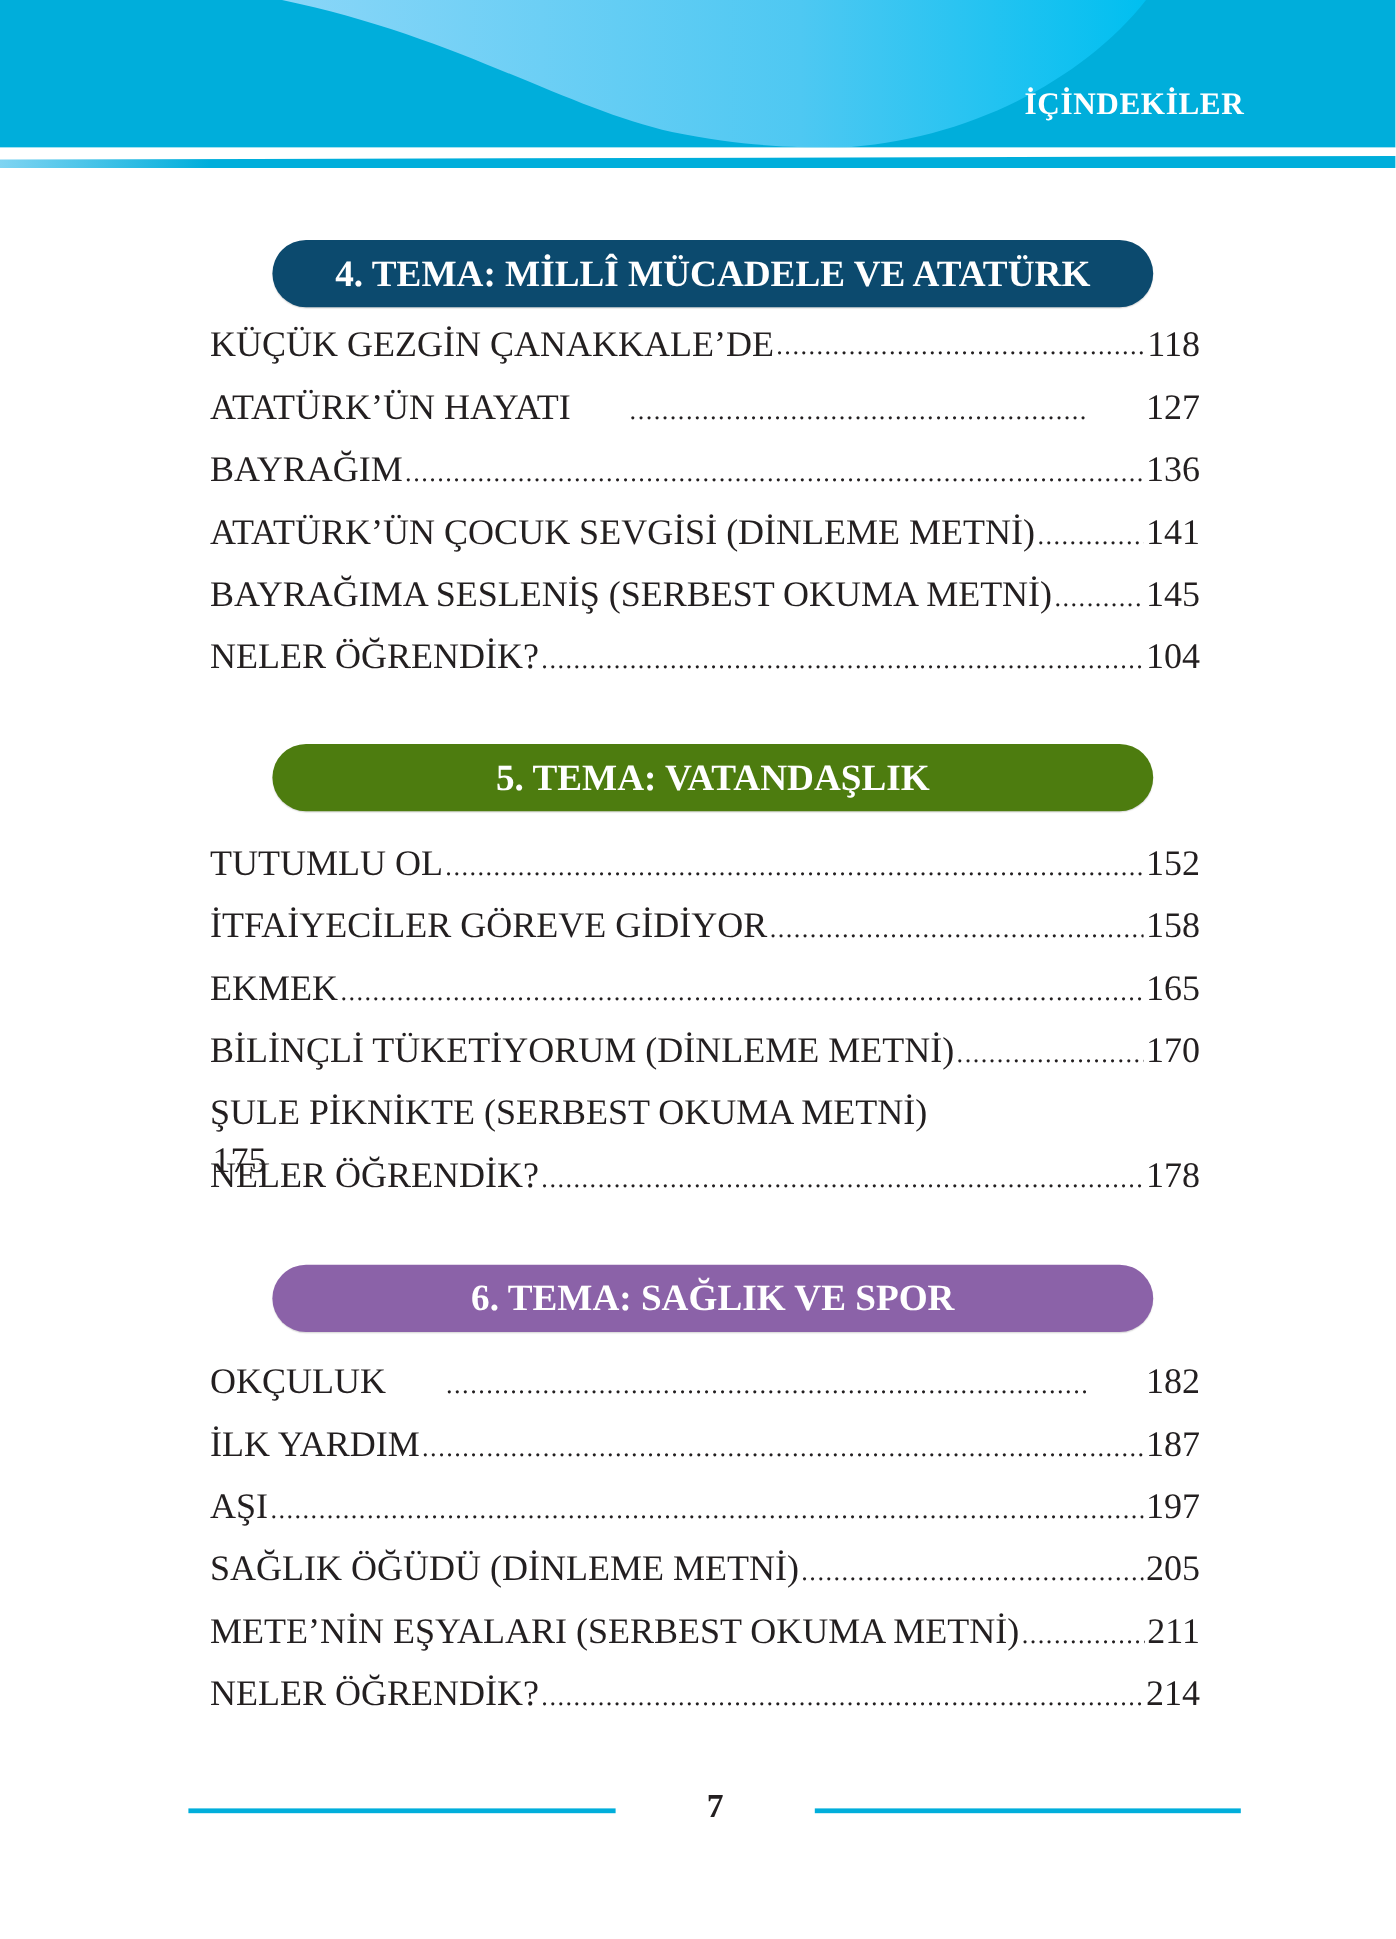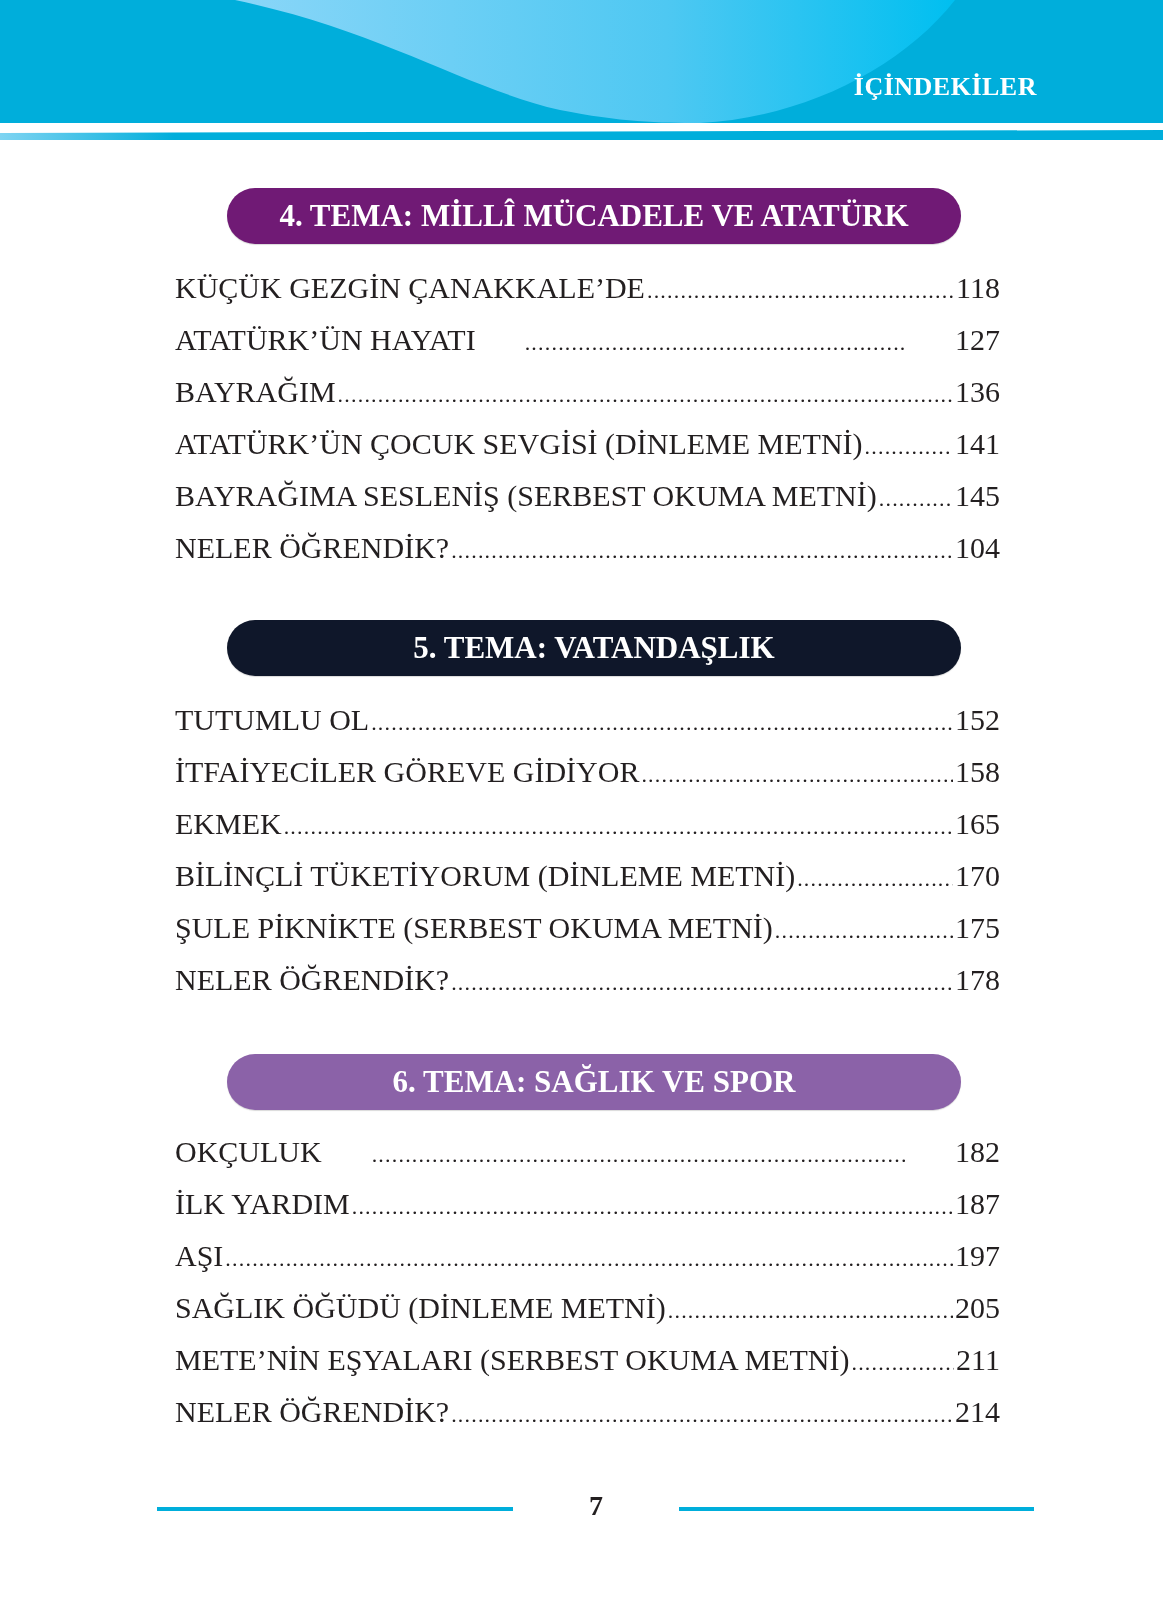--- a/index.html
+++ b/index.html
@@ -54,22 +54,22 @@
       </linearGradient>
     </defs>
     <rect x="0" y="0" width="1163" height="123" fill="#00aedb"></rect>
     <path d="M 235 0 C 380 30, 470 90, 560 110 C 620 122, 660 123, 700 123 C 800 118, 900 70, 955 0 Z" fill="url(#waveGrad)"></path>
     <rect x="0" y="123" width="1163" height="7" fill="#ffffff"></rect>
     <path d="M 0 133 L 1163 130 L 1163 140 L 0 140 Z" fill="url(#stripeGrad)"></path>
   </svg>
   <div class="header-title">İÇİNDEKİLER</div>
 </div>
 
-<div class="theme-pill" style="top:188px;background:#701a75;font-family:Liberation Serif, serif;">4. TEMA: MİLLÎ MÜCADELE VE ATATÜRK</div>
-<div class="entry" style="top:268px;">
+<div class="theme-pill" style="top:200px;background:#0c4a6e;font-family:Liberation Serif, serif;">4. TEMA: MİLLÎ MÜCADELE VE ATATÜRK</div>
+<div class="entry" style="top:268px;align-items:flex-end;">
   <span class="title">KÜÇÜK GEZGİN ÇANAKKALE’DE</span>
   <span class="dots"></span>
   <span class="page">118</span>
 </div>
 <div class="entry" style="top:320px;gap:47px;">
   <span class="title">ATATÜRK’ÜN HAYATI</span>
   <span class="dots"></span>
   <span class="page">127</span>
 </div>
 <div class="entry" style="top:372px;">
@@ -86,42 +86,42 @@
   <span class="title">BAYRAĞIMA SESLENİŞ (SERBEST OKUMA METNİ)</span>
   <span class="dots"></span>
   <span class="page">145</span>
 </div>
 <div class="entry" style="top:528px;">
   <span class="title">NELER ÖĞRENDİK?</span>
   <span class="dots"></span>
   <span class="page">104</span>
 </div>
 
-<div class="theme-pill" style="top:620px;background:#0f172a;">5. TEMA: VATANDAŞLIK</div>
+<div class="theme-pill" style="top:620px;background:#4d7c0f;">5. TEMA: VATANDAŞLIK</div>
 <div class="entry" style="top:700px;">
   <span class="title">TUTUMLU OL</span>
   <span class="dots"></span>
   <span class="page">152</span>
 </div>
 <div class="entry" style="top:752px;font-family:Liberation Serif, serif;">
   <span class="title">İTFAİYECİLER GÖREVE GİDİYOR</span>
   <span class="dots"></span>
   <span class="page">158</span>
 </div>
 <div class="entry" style="top:804px;">
   <span class="title">EKMEK</span>
   <span class="dots"></span>
   <span class="page">165</span>
 </div>
 <div class="entry" style="top:856px;">
   <span class="title">BİLİNÇLİ TÜKETİYORUM (DİNLEME METNİ)</span>
   <span class="dots"></span>
   <span class="page">170</span>
 </div>
-<div class="entry" style="top:908px;">
+<div class="entry" style="top:908px;flex-direction:column;">
   <span class="title">ŞULE PİKNİKTE (SERBEST OKUMA METNİ)</span>
   <span class="dots"></span>
   <span class="page">175</span>
 </div>
 <div class="entry" style="top:960px;">
   <span class="title">NELER ÖĞRENDİK?</span>
   <span class="dots"></span>
   <span class="page">178</span>
 </div>
 

